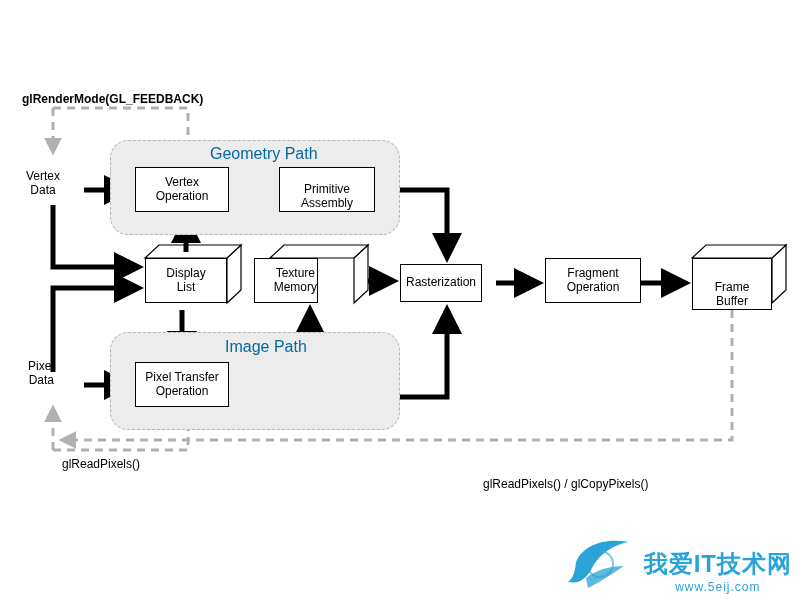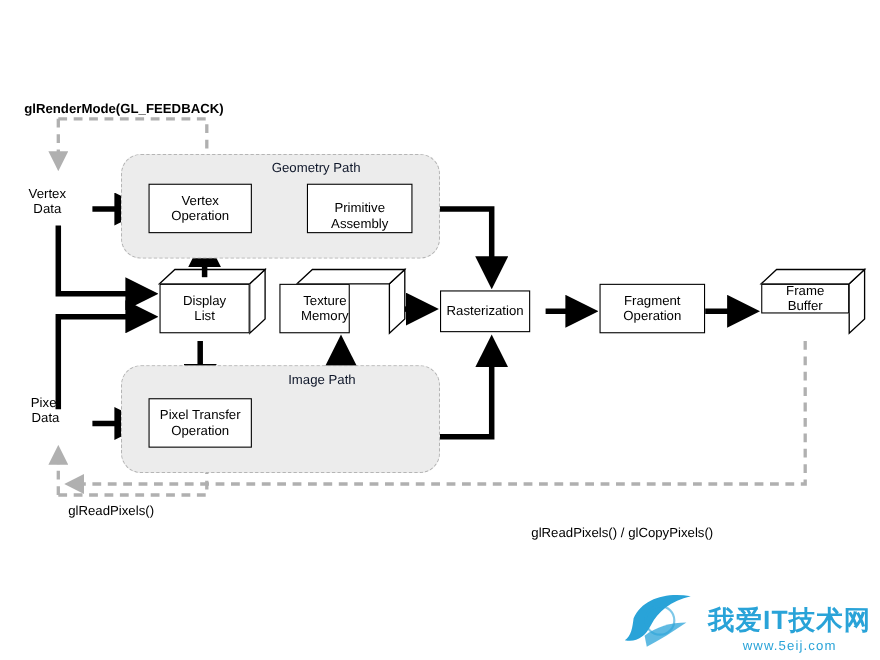--- a/index.html
+++ b/index.html
@@ -43,24 +43,23 @@
   .free-label {
     position: absolute;
     font-size: 12px;
     color: #000000;
     white-space: pre-line;
     line-height: 1.15;
     z-index: 6;
   }
   .path-label {
     position: absolute;
-    font-size: 12px;
-    color: #0f172a;
+    font-size: 16px;
+    color: #0369a1;
     z-index: 4;
-    margin-left: 37px;
   }
   .group-box {
     position: absolute;
     box-sizing: border-box;
     background: #ececec;
     border: 1px dashed #b5b5b5;
     border-radius: 18px;
     z-index: 1;
   }
   .watermark {
@@ -177,21 +176,21 @@
 
   <div class="node" style="left:400px; top:264px; width:82px; height:38px;">
     <span class="node-label">Rasterization</span>
   </div>
 
   <div class="node" style="left:545px; top:258px; width:96px; height:45px;">
     <span class="node-label">Fragment
 Operation</span>
   </div>
 
-  <div class="node" style="left:692px; top:258px; width:80px; height:27px;">
+  <div class="node" style="left:692px; top:258px; width:80px; height:52px;align-items:flex-end;">
     <span class="node-label">Frame
 Buffer</span>
   </div>
 
   <div class="node" style="left:135px; top:362px; width:94px; height:45px;">
     <span class="node-label">Pixel Transfer
 Operation</span>
   </div>
 
   <div class="free-label" style="left:22px; top:93px;font-weight:bold;">glRenderMode(GL_FEEDBACK)</div>

